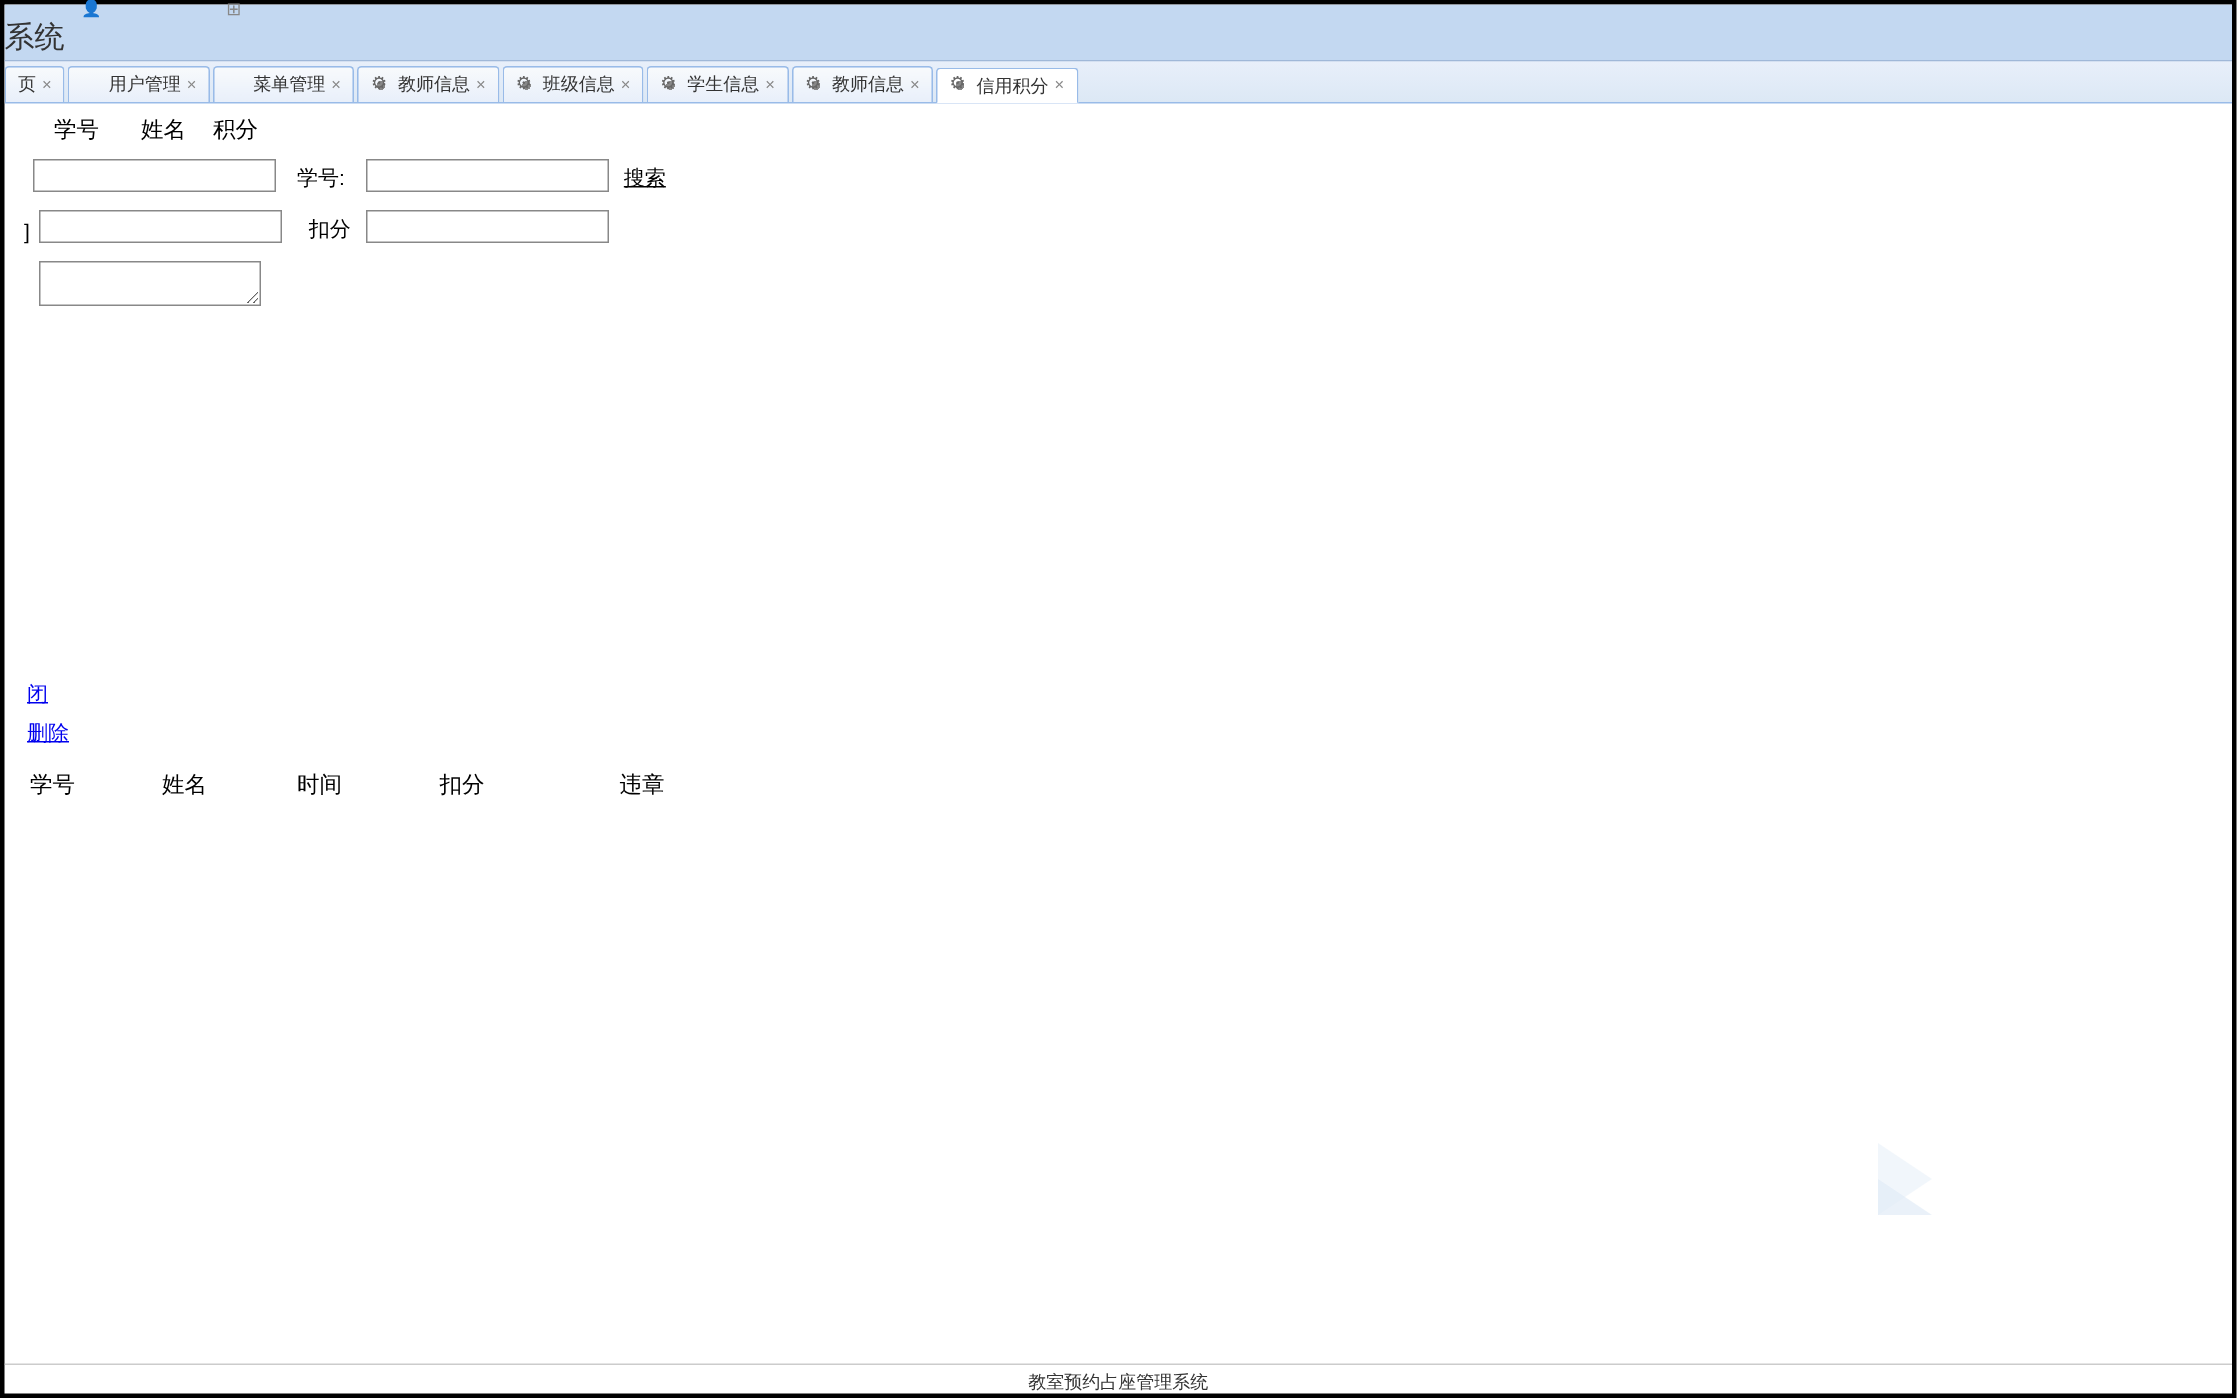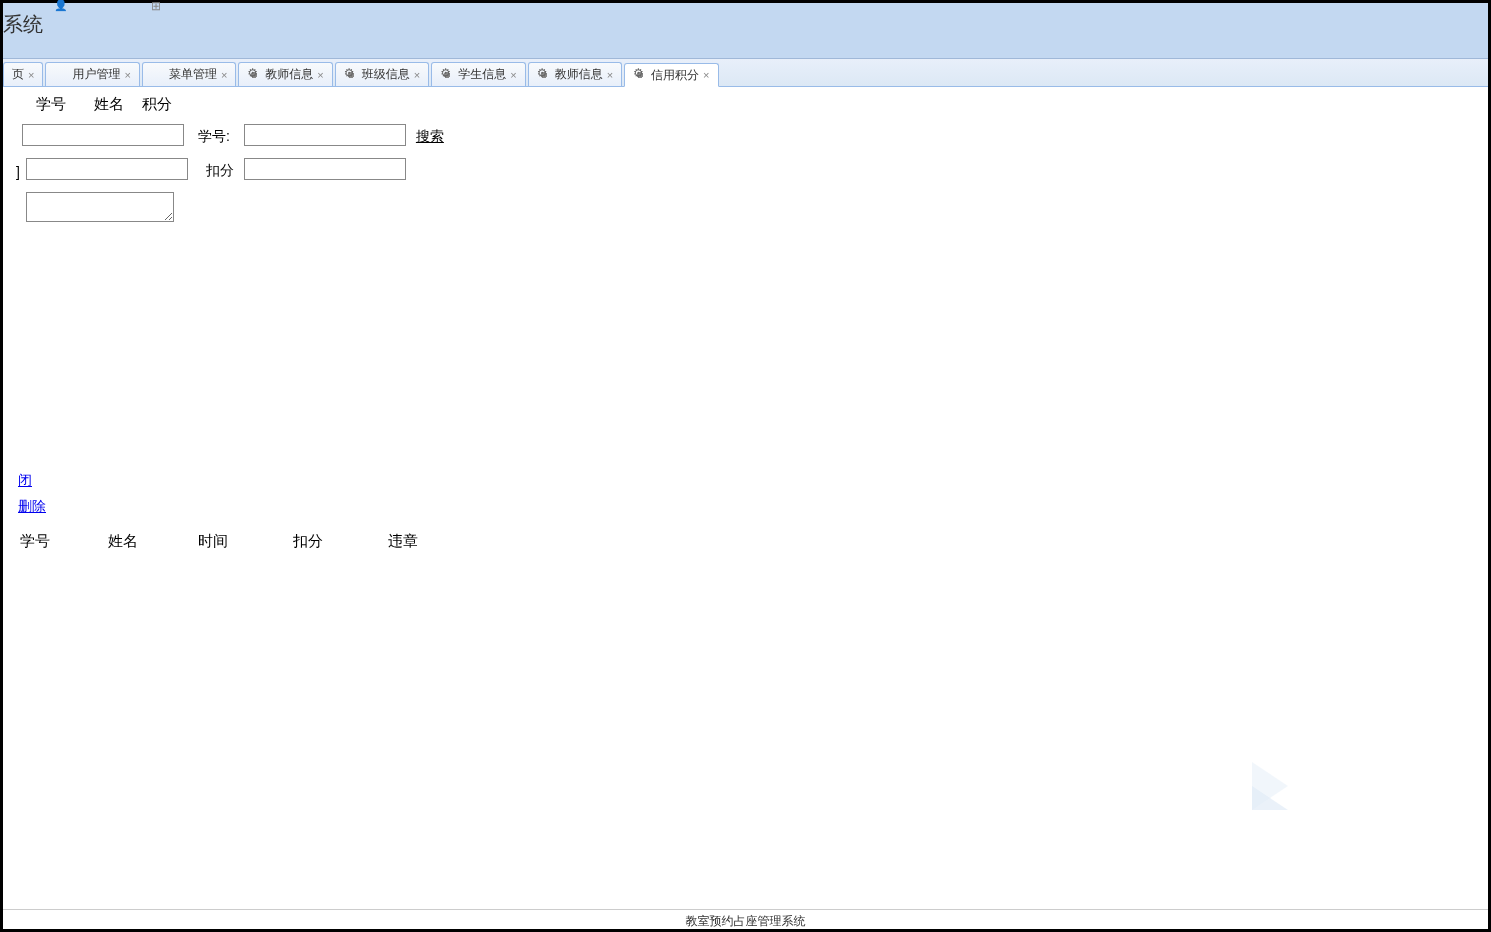--- a/index.html
+++ b/index.html
@@ -16,21 +16,21 @@
     .app {
       width: 100%;
       height: 926px;
       display: flex;
       flex-direction: column;
     }
     .header {
       background: #c3d8f1;
       padding: 8px 0 8px 0;
       border-bottom: 1px solid #a0b8d8;
-      height: 56px;
+      height: 38px;
     }
     .header-title {
       font-size: 20px;
       color: #333;
       padding-left: 0;
     }
     .tab-bar {
       background: linear-gradient(#e8effa, #dce8f5);
       border-bottom: 1px solid #99bbe8;
       display: flex;
@@ -163,21 +163,21 @@
       font-size: 15px;
       padding: 4px 0;
     }
     .table-header span {
       display: inline-block;
     }
     .th-1 { width: 90px; padding-left: 2px; }
     .th-2 { width: 90px; }
     .th-3 { width: 95px; }
     .th-4 { width: 95px; }
-    .th-5 { width: 80px; }
+    .th-5 { width: 80px; text-align: center; }
     .watermark {
       position: absolute;
       right: 180px;
       bottom: 80px;
       opacity: 0.25;
     }
     .watermark svg {
       width: 80px;
       height: 80px;
     }

